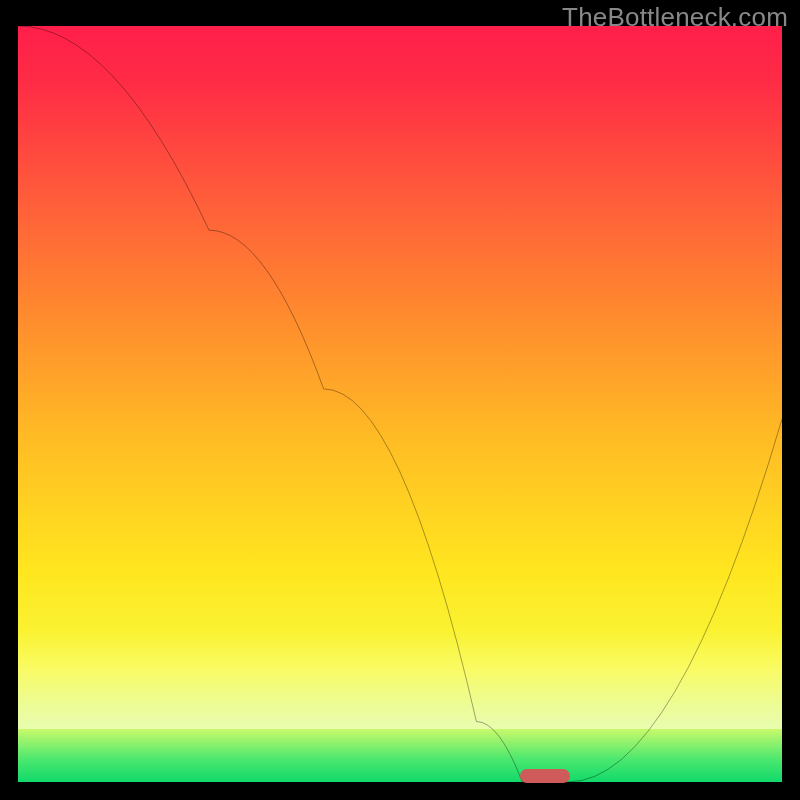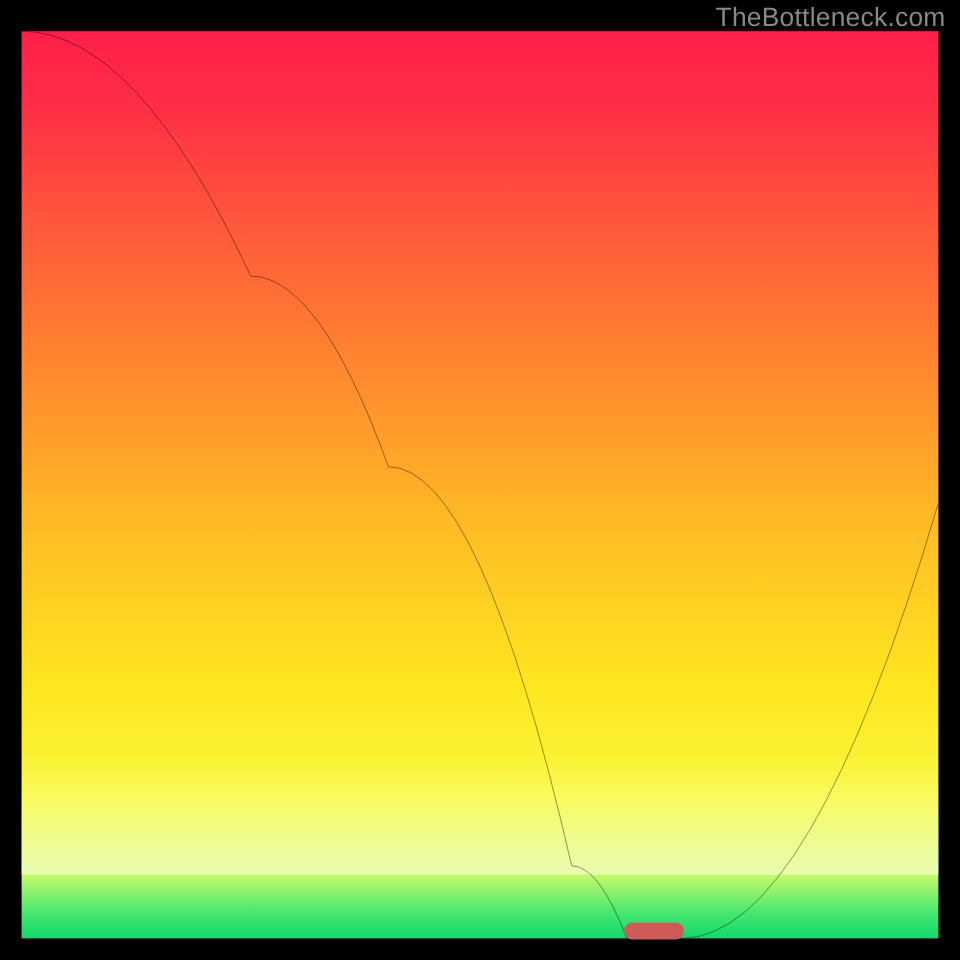--- a/index.html
+++ b/index.html
@@ -14,21 +14,21 @@
   .wrap {
     position: relative;
     width: 800px;
     height: 800px;
   }
   .attrib {
     position: absolute;
     top: 2px;
     right: 12px;
     color: #888;
-    font-size: 22px;
+    font-size: 26px;
     font-weight: 500;
     letter-spacing: 0.2px;
     z-index: 20;
   }
   .plot-frame {
     position: absolute;
     left: 18px;
     top: 26px;
     width: 764px;
     height: 756px;

